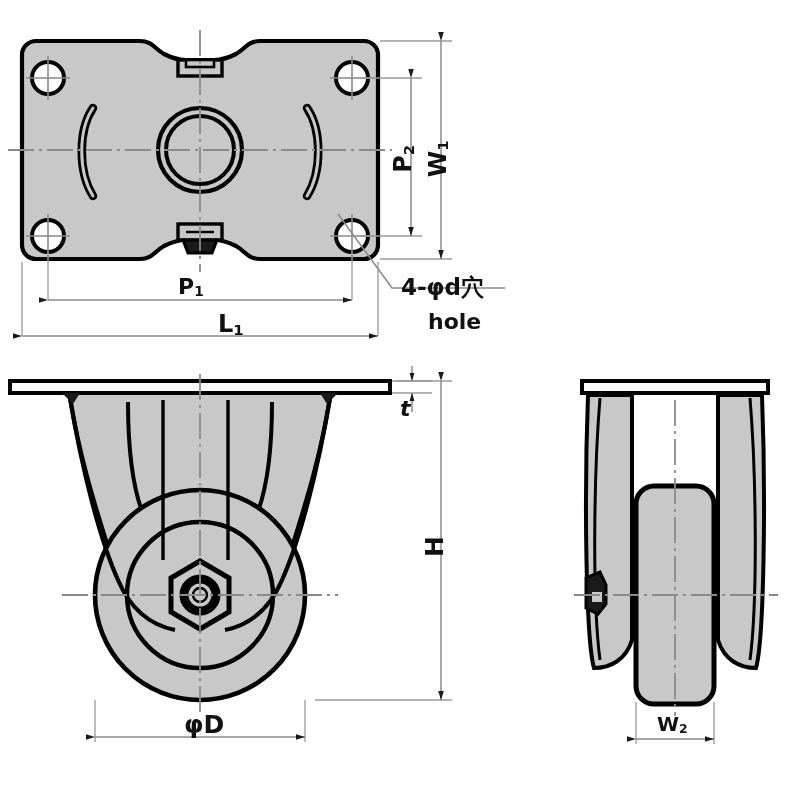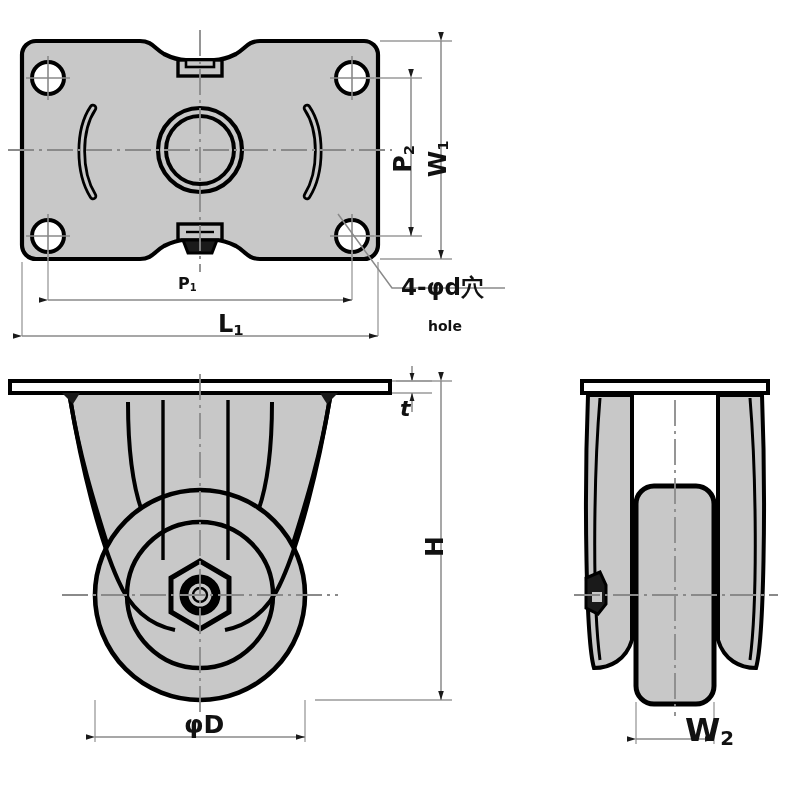--- a/index.html
+++ b/index.html
@@ -211,52 +211,52 @@
     </g>
 
     <g>
       <line x1="636" y1="702" x2="636" y2="744" stroke="#9a9a9a" stroke-width="1.3"></line>
       <line x1="714" y1="702" x2="714" y2="744" stroke="#9a9a9a" stroke-width="1.3"></line>
       <line x1="636" y1="739" x2="714" y2="739" stroke="#8a8a8a" stroke-width="1.5" marker-start="url(#ar)" marker-end="url(#ar)"></line>
     </g>
   </g>
 </svg>
 
-<div class="lbl" style="left:178px;top:276px;font-size:16px;">
+<div class="lbl" style="left:178px;top:276px;font-size:22px;">
   <span>P</span><sub>1</sub>
 </div>
 
 <div class="lbl" style="left:178px;top:312px;font-size:24px;margin-left:40px;">
   <span>L</span><sub>1</sub>
 </div>
 
 <div class="lbl vlbl" style="left:390px;top:146px;font-size:24px;transform:rotate(-90deg);">
   <span>P</span><sub>2</sub>
 </div>
 
 <div class="lbl vlbl" style="left:420px;top:146px;font-size:24px;transform:rotate(-90deg);">
   <span>W</span><sub>1</sub>
 </div>
 
 <div class="lbl" style="left:401px;top:276px;font-size:23px;">
   <span>4-φd穴</span>
 </div>
-<div class="lbl" style="left:428px;top:319px;font-size:14px;">
+<div class="lbl" style="left:428px;top:311px;font-size:22px;">
   <span>hole</span>
 </div>
 
 <div class="lbl" style="left:400px;top:398px;font-size:22px;font-style:italic;">
   <span>t</span>
 </div>
 
 <div class="lbl vlbl" style="left:424px;top:534px;font-size:25px;transform:rotate(-90deg);">
   <span>H</span>
 </div>
 
 <div class="lbl" style="left:168px;top:712px;font-size:25px;margin-left:16px;">
   <span>φD</span>
 </div>
 
-<div class="lbl" style="left:685px;top:714px;font-size:32px;text-align:center;">
+<div class="lbl" style="left:657px;top:714px;font-size:20px;text-align:center;">
   <span>W</span><sub>2</sub>
 </div>
 
 </div>
 
 </body></html>

